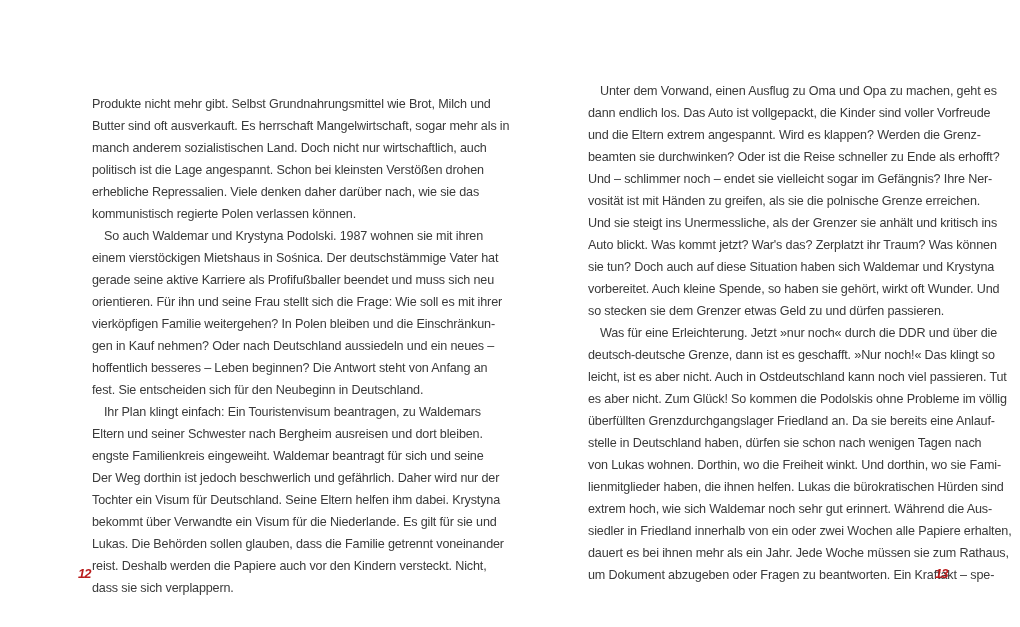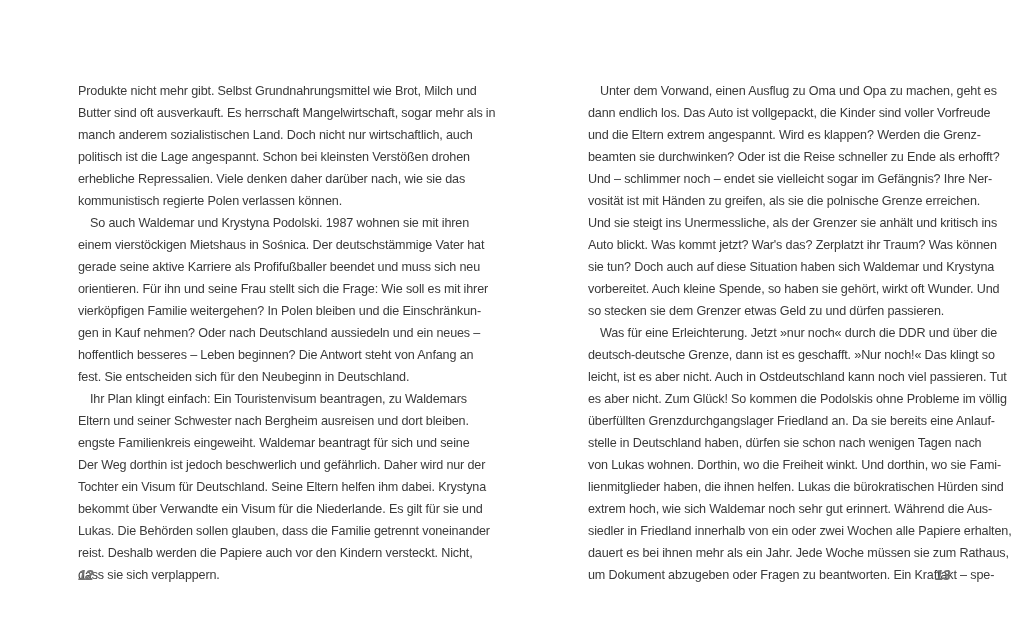--- a/index.html
+++ b/index.html
@@ -8,31 +8,31 @@
     font-family:"Liberation Sans", sans-serif; color:#3a3a3a;
   }
   .spread { position:absolute; inset:0; }
   .page { position:absolute; top:0; height:627px; }
   .page-left { left:0; width:510px; }
   .page-right { left:510px; width:510px; }
   .text-block {
     position:absolute; top:80px; width:354px;
     font-size:12.6px; line-height:22px; letter-spacing:-0.15px;
   }
-  .page-left .text-block { left:78px; }
+  .page-left .text-block { left:92px;margin-top:13px; }
   .page-right .text-block { left:78px; }
   .line {
     display:block; height:22px; white-space:nowrap;
     text-align:justify; text-align-last:justify; overflow:visible;
   }
   .line.last { text-align-last:left; }
   .line.indent { padding-left:12px; }
   .page-number {
-    position:absolute; top:566px; font-size:15px; font-weight:bold; font-style:italic;
-    color:#737373; letter-spacing:-1px;
+    position:absolute; top:566px; font-size:13px; font-weight:bold; font-style:italic;
+    color:#b91c1c; letter-spacing:-1px;
   }
   .page-left .page-number { left:78px; }
   .page-right .page-number { left:425px; }
 </style>
 </head>
 <body>
 
 <div class="spread">
   <div class="page page-left">
     <div class="text-block" id="left-text">

